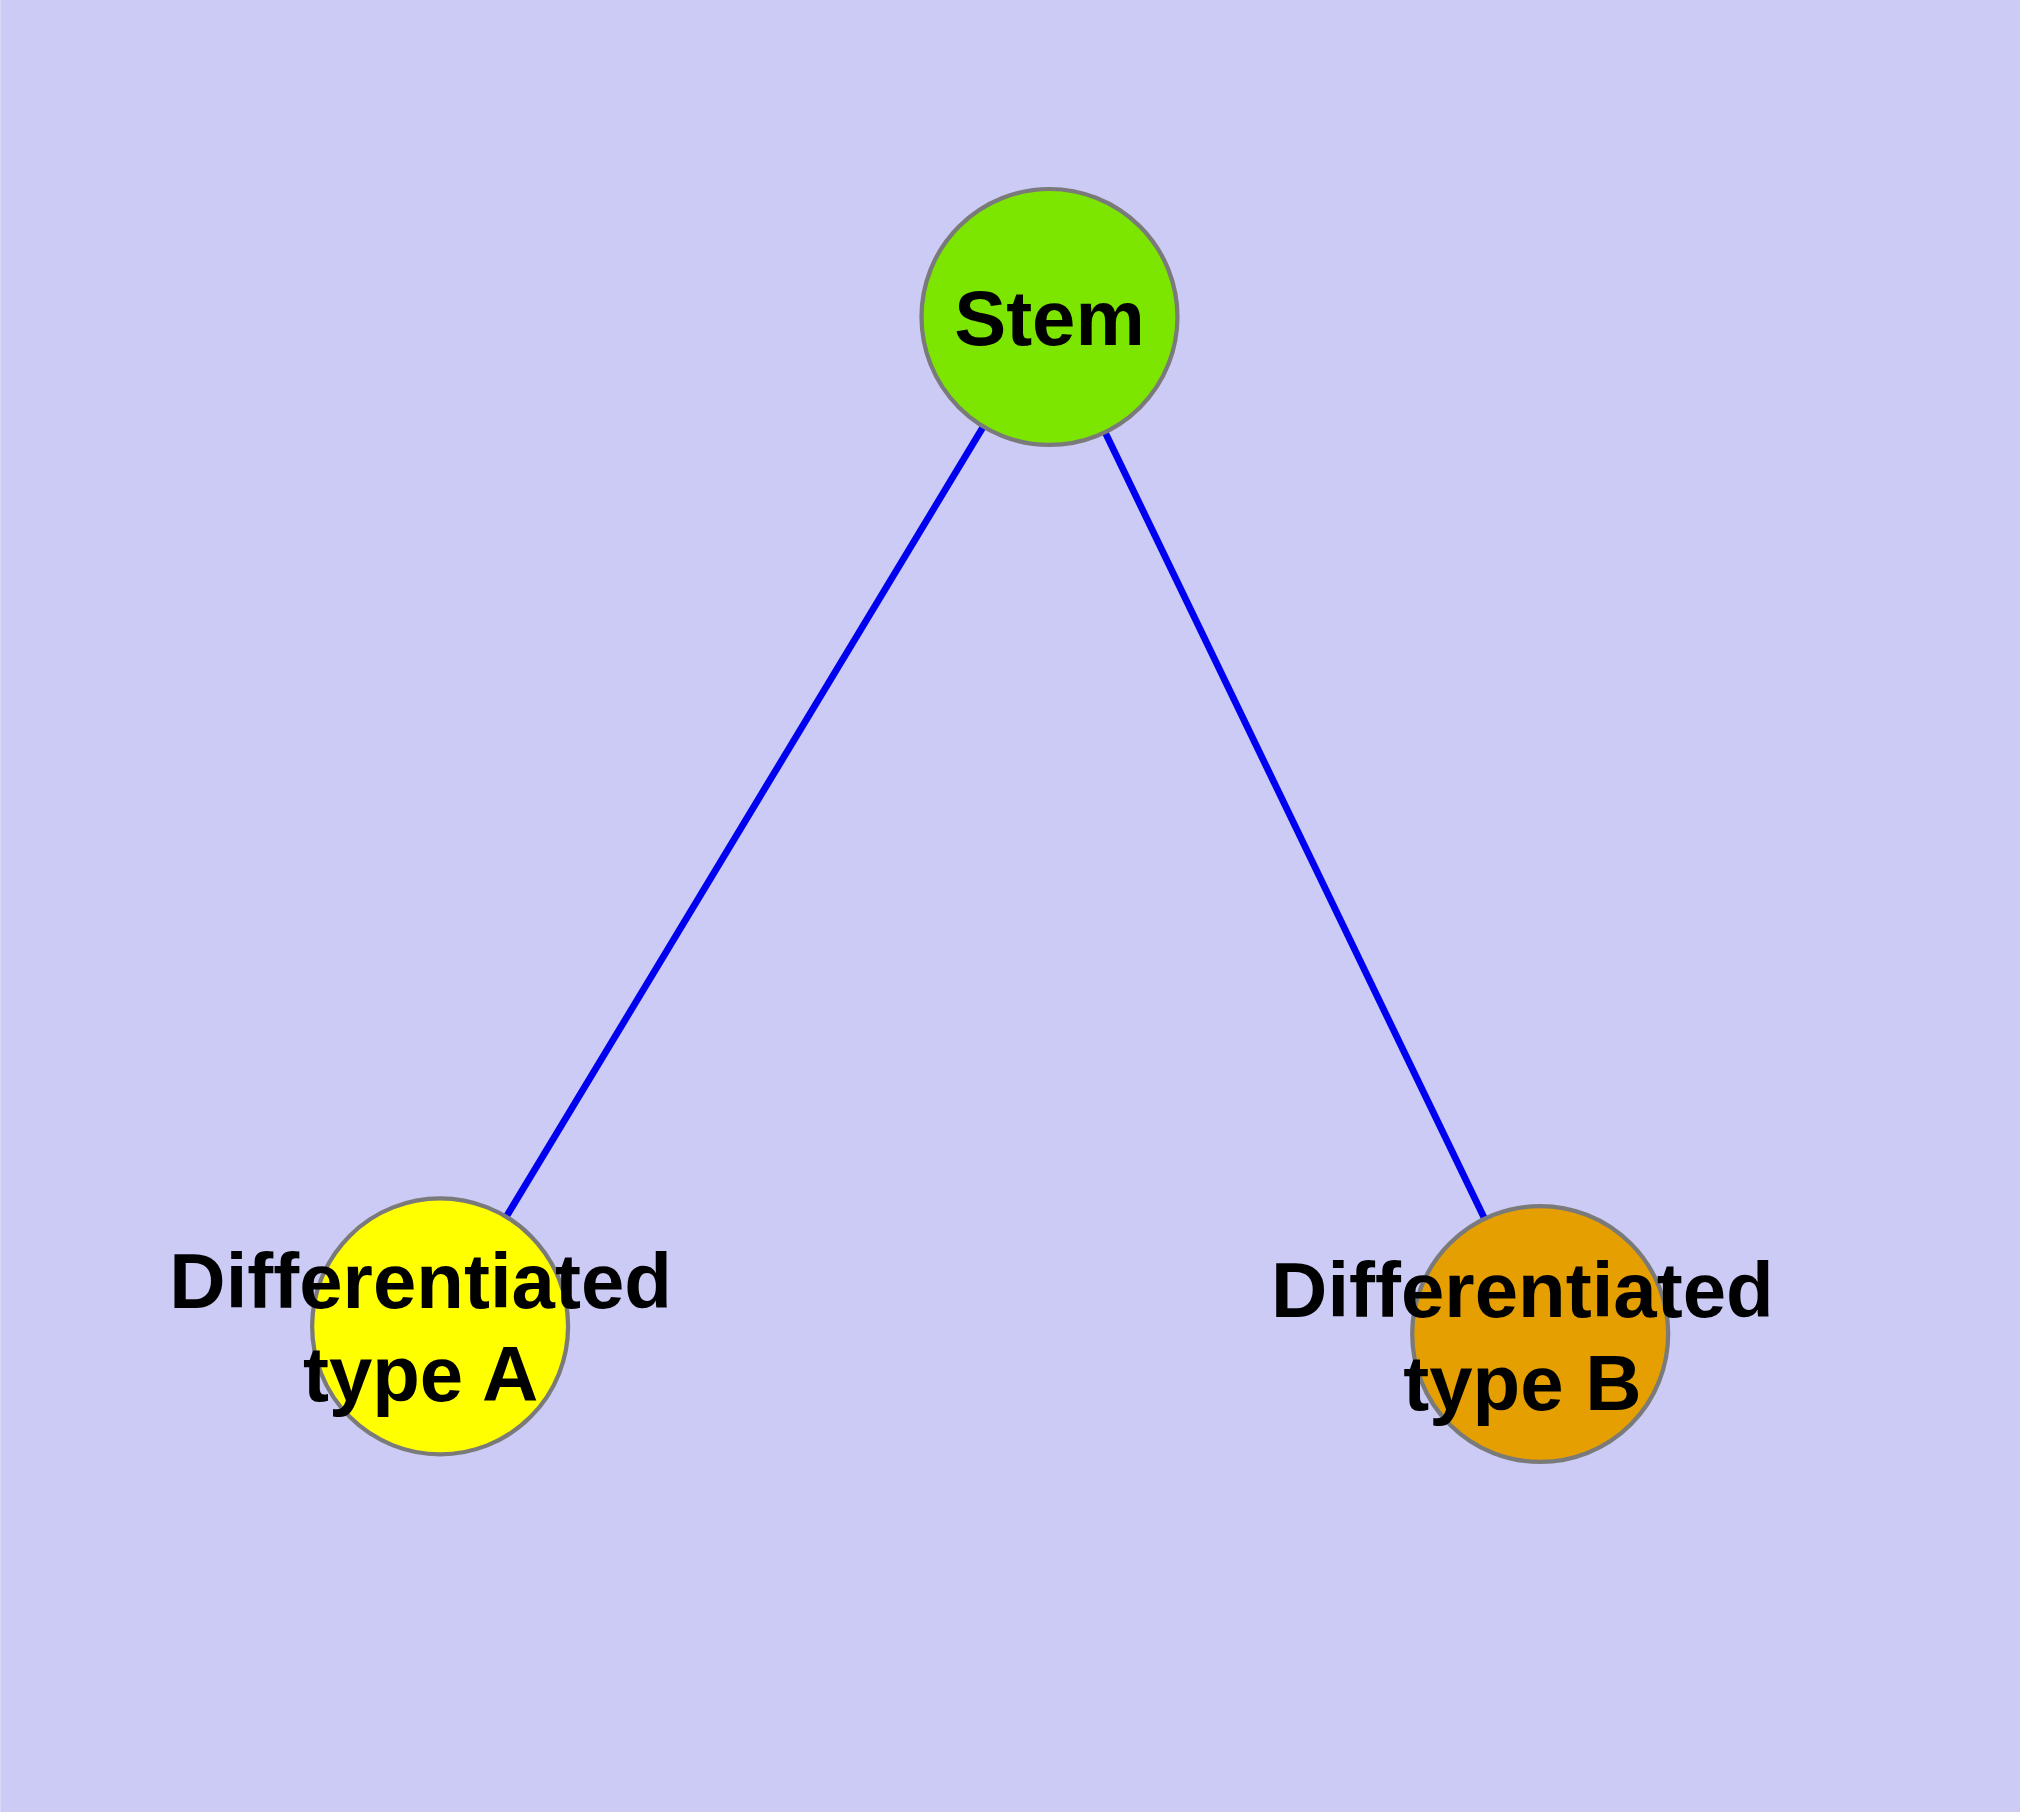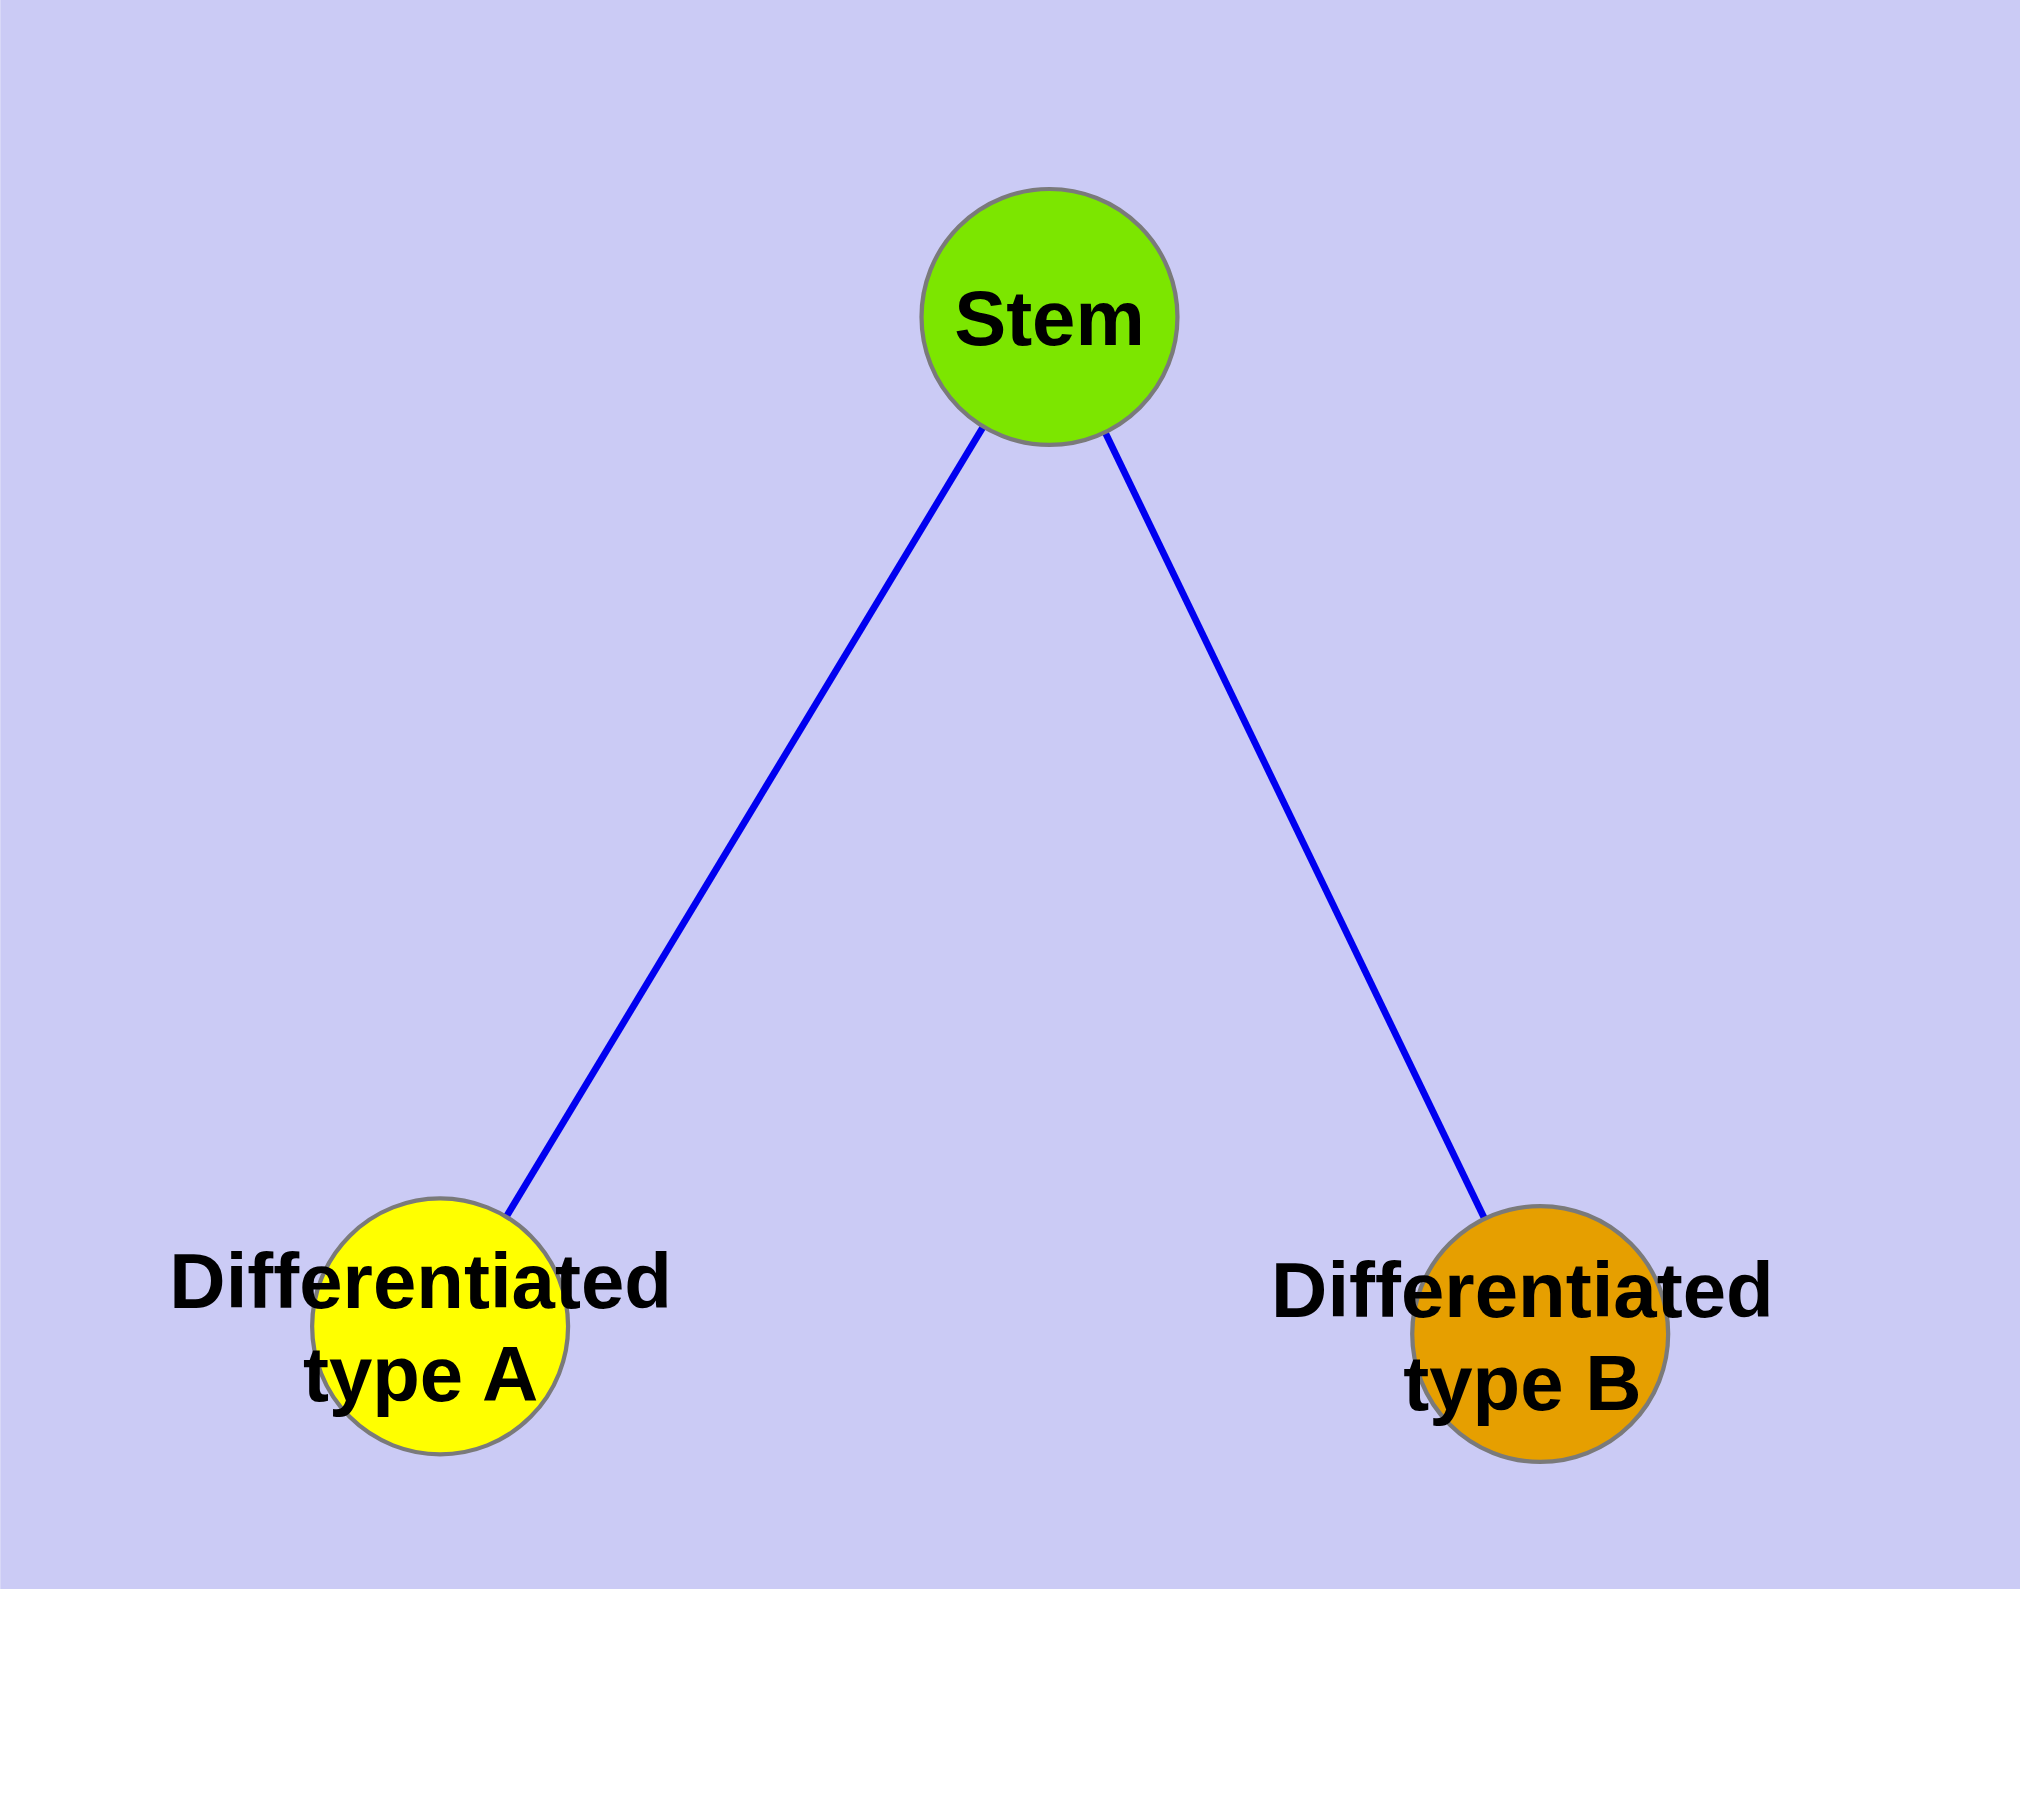--- a/index.html
+++ b/index.html
@@ -2,21 +2,21 @@
 <html style="font-size:13.6px"><head>
 <meta charset="utf-8">
 <style>
   html, body {
     margin: 0;
     padding: 0;
     background: #ffffff;
   }
   .canvas-wrap {
     width: 2021px;
-    height: 1589px;
+    height: 1812px;
     overflow: hidden;
   }
   svg {
     display: block;
   }
   .edge {
     stroke-width: 8;
     fill: none;
   }
   .node-circle {

